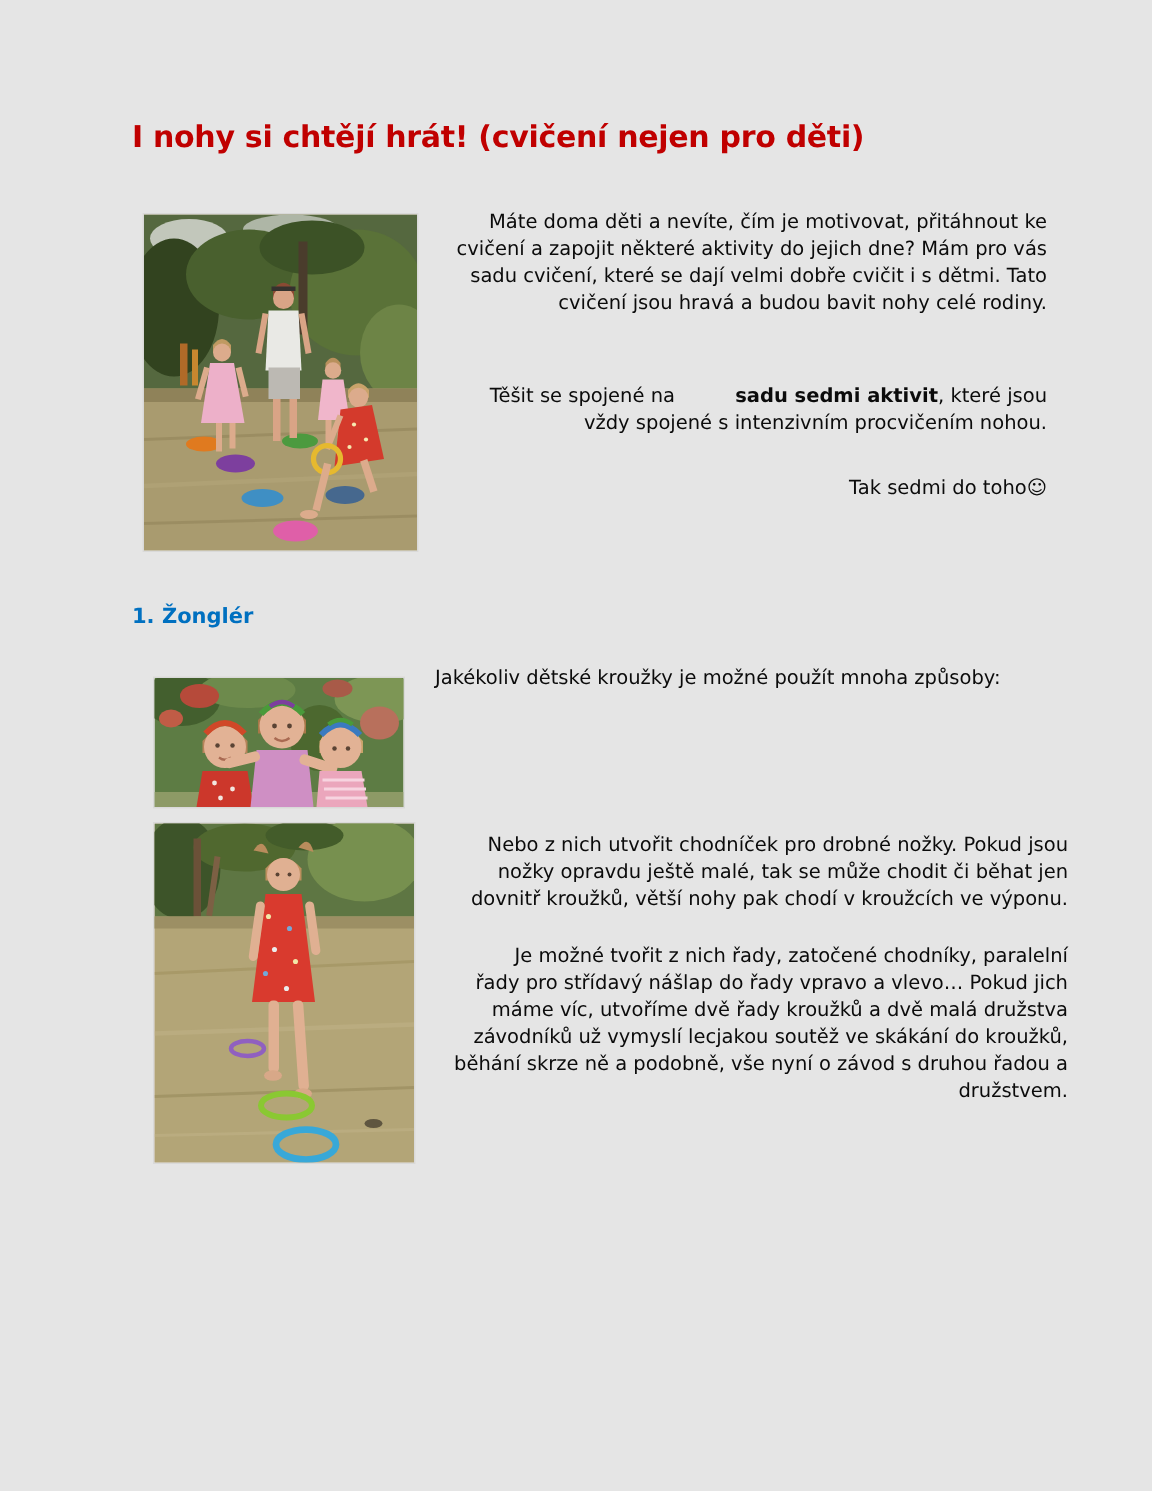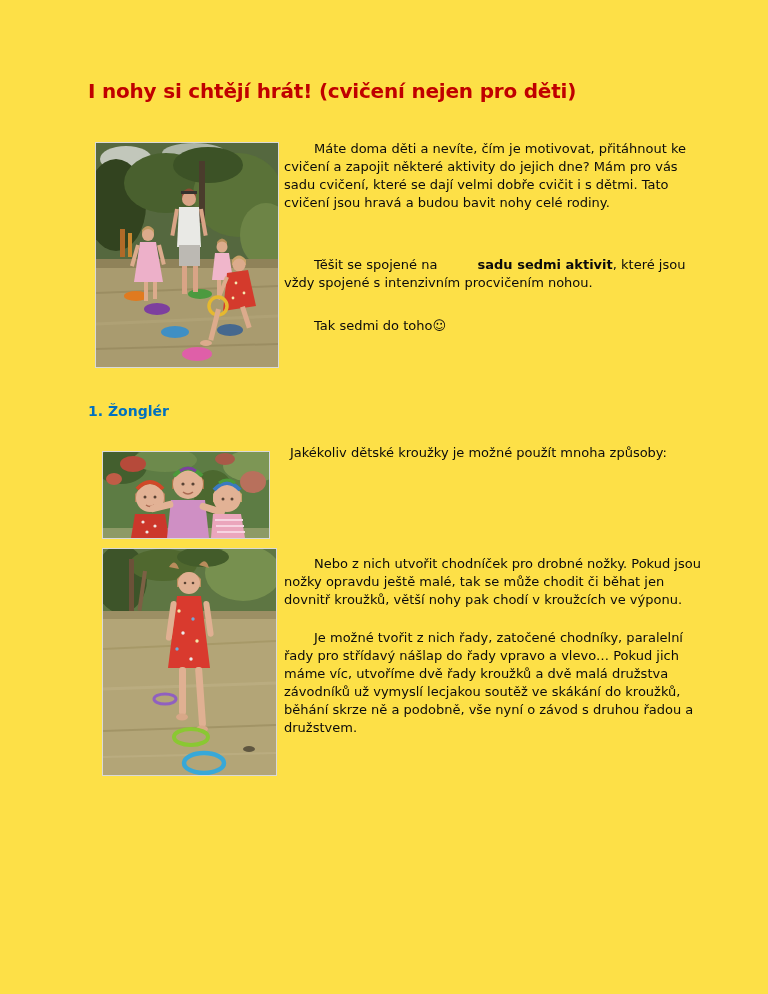--- a/index.html
+++ b/index.html
@@ -1,40 +1,41 @@
 <!DOCTYPE html>
 <html><head>
 <meta charset="utf-8">
 <style>
   * { margin: 0; padding: 0; box-sizing: border-box; }
   html, body { background: #ffffff; }
   .page {
     position: relative;
     width: 768px;
     height: 994px;
-    background: #fde047;
+    background: #e5e5e5;
     font-family: "DejaVu Sans", "Liberation Sans", sans-serif;
     color: #000000;
     overflow: hidden;
   }
   .doc-title {
     position: absolute;
     left: 88px;
     top: 79px;
     font-size: 20px;
     font-weight: bold;
     color: #C00000;
     letter-spacing: -0.2px;
   }
   .body-text {
     position: absolute;
     font-size: 13px;
     line-height: 18px;
     color: #0b0b0b;
     text-indent: 30px;
+    text-align: right;
   }
   .intro-p1 { left: 284px; top: 140px; width: 414px; }
   .intro-p2 { left: 284px; top: 256px; width: 414px; }
   .intro-p3 { left: 284px; top: 317px; width: 414px; }
   .section-heading {
     position: absolute;
     left: 88px;
     top: 403px;
     font-size: 14px;
     font-weight: bold;

